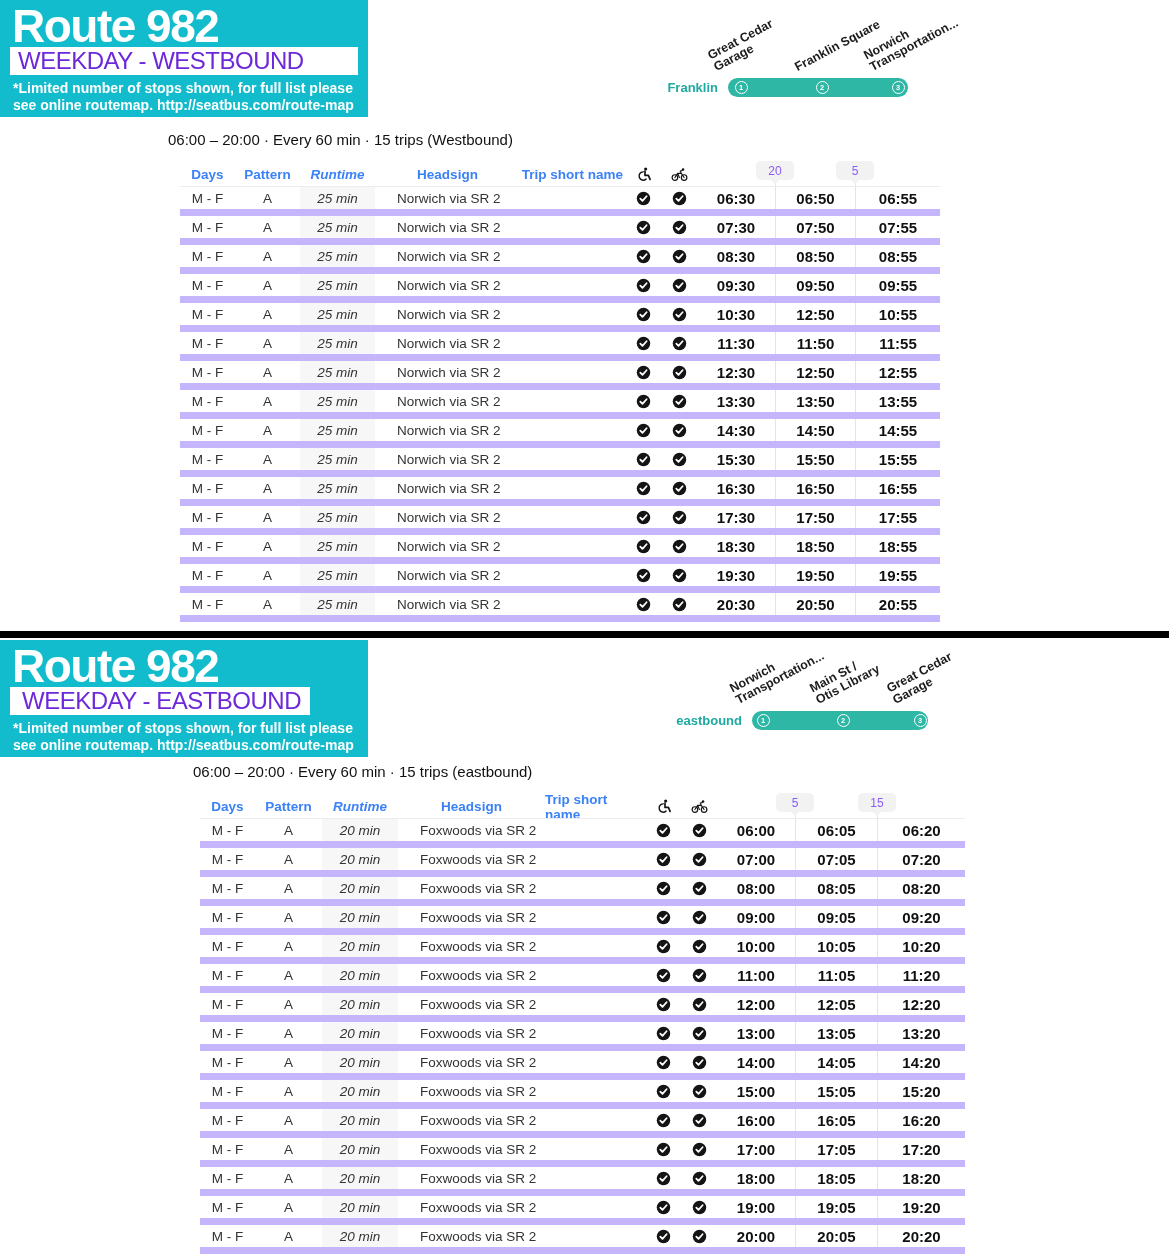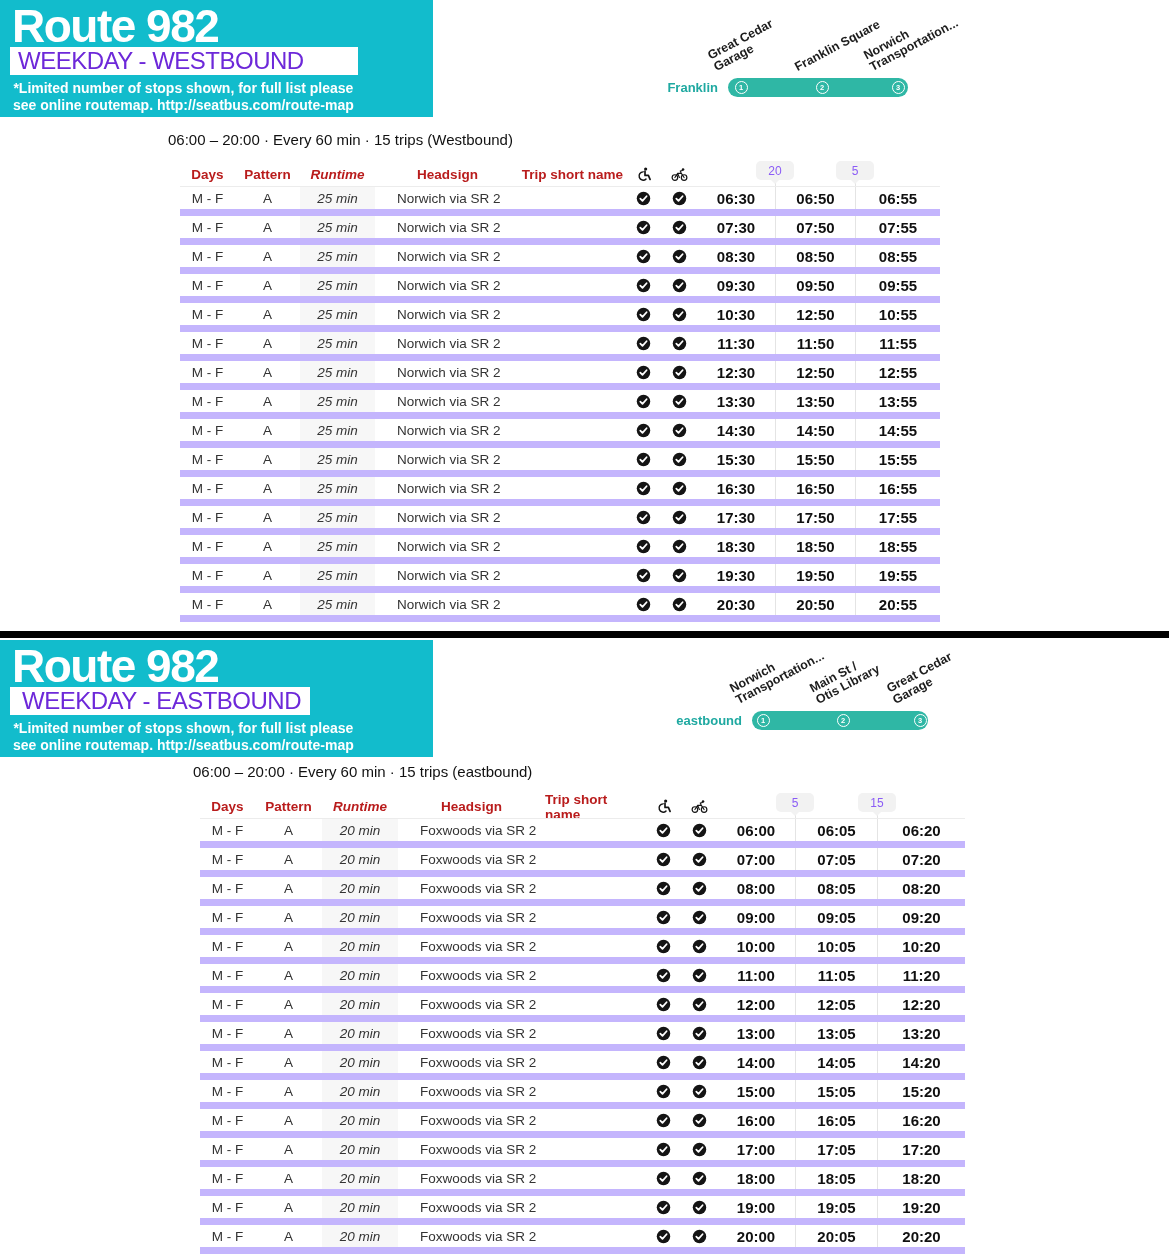--- a/index.html
+++ b/index.html
@@ -12,22 +12,22 @@
   .s0 { --hero-top:0px;   --diag-top:0px;   --sum-top:131px; --sum-left:168px;
         --tbl-top:163px;  --tbl-left:180px; --tbl-w:760px;
         --cols:55px 65px 75px 145px 105px 37px 35px 78px 80px 85px;
         --bar-left:728px; --bar-w:180px; }
   .s1 { --hero-top:640px; --diag-top:633px; --sum-top:763px; --sum-left:193px;
         --tbl-top:795px;  --tbl-left:200px; --tbl-w:765px;
         --cols:55px 67px 76px 147px 100px 37px 35px 78px 82px 88px;
         --bar-left:752px; --bar-w:176px; }
 
   
-  .hero { position:absolute; left:0; top:var(--hero-top); width:433px; height:117px;
-          background:var(--cyan,#12bccc);text-align:center; }
+  .hero { position:absolute; left:0; top:var(--hero-top); width:368px; height:117px;
+          background:var(--cyan,#12bccc); }
   .hero-title { position:absolute; left:12px; top:3px; font-size:46px; font-weight:700;
                 color:#fff; letter-spacing:-1.5px; line-height:1; white-space:nowrap; }
   .hero-band { position:absolute; left:10px; top:47px; height:28px; background:#fff;
                display:flex; align-items:center; padding:0 8px; }
   .s0 .hero-band { width:348px; }
   .s1 .hero-band { width:300px;padding-left:12px; }
   .hero-band span { font-size:24px; font-weight:400; color:#6d28d9; letter-spacing:-0.5px; white-space:nowrap; }
   .hero-note { position:absolute; left:13px; top:80px; color:#fff; font-weight:700;
                font-size:14px; line-height:16.5px; white-space:nowrap; }
 
@@ -46,21 +46,21 @@
   .stoplabel .l2:empty { display:none; }
 
   
   .summary { position:absolute; left:var(--sum-left); top:var(--sum-top);
              font-size:15px; font-weight:400; color:#111; white-space:nowrap; }
 
   
   .tbl { position:absolute; left:var(--tbl-left); top:var(--tbl-top); width:var(--tbl-w); }
   .trow { display:grid; grid-template-columns:var(--cols); align-items:stretch; }
   .thead { height:24px; position:relative; border-bottom:1px solid #ececec; }
-  .thead .c { font-weight:700; font-size:13.5px; color:#b91c1c; }
+  .thead .c { font-weight:700; font-size:13.5px; color:#3b82f6; }
   .brow { height:29px; border-bottom:7px solid #c4b5fd; }
   .c { display:flex; align-items:center; justify-content:center;
        font-size:13.5px; color:#333; overflow:hidden; }
   .runtime { background:#f7f7f7;font-style:italic; }
   .thead .runtime { background:transparent; }
   .headsign { justify-content:flex-start; padding-left:22px; }
   .time { font-weight:700; font-size:15px; color:#101010; }
   .tc2, .tc3 { border-left:1px solid #e4e4e4; }
 
   

